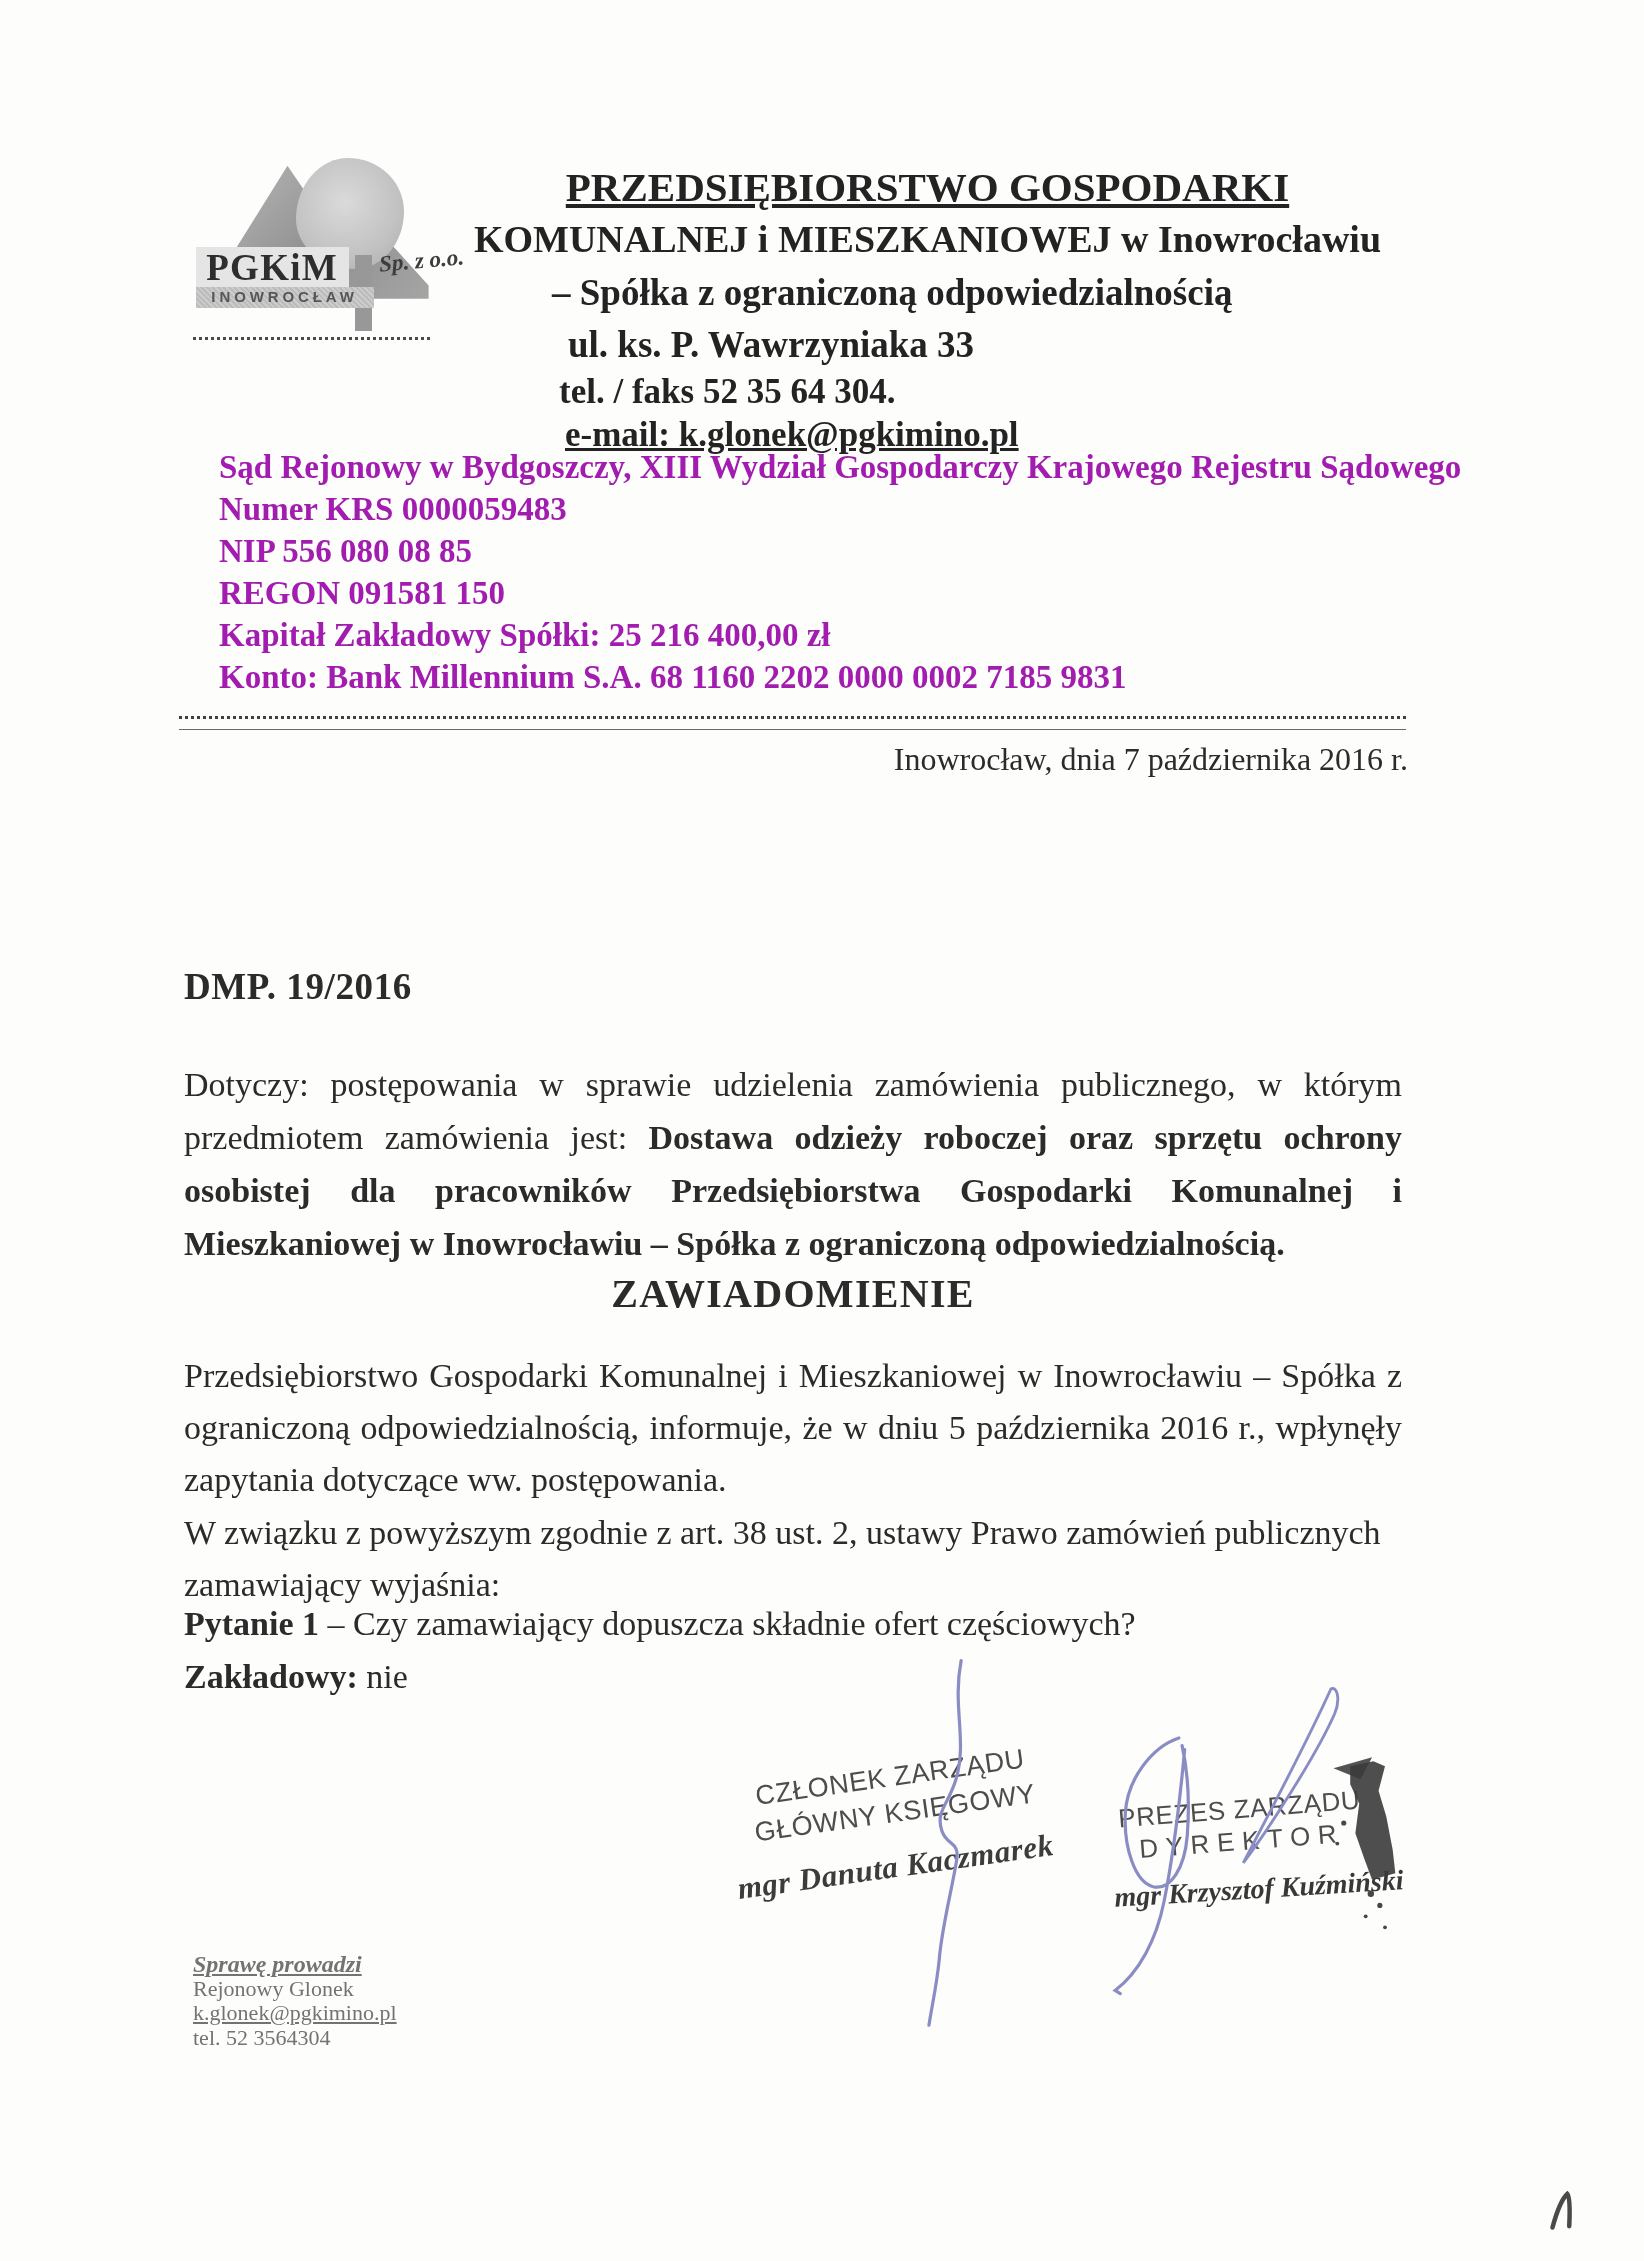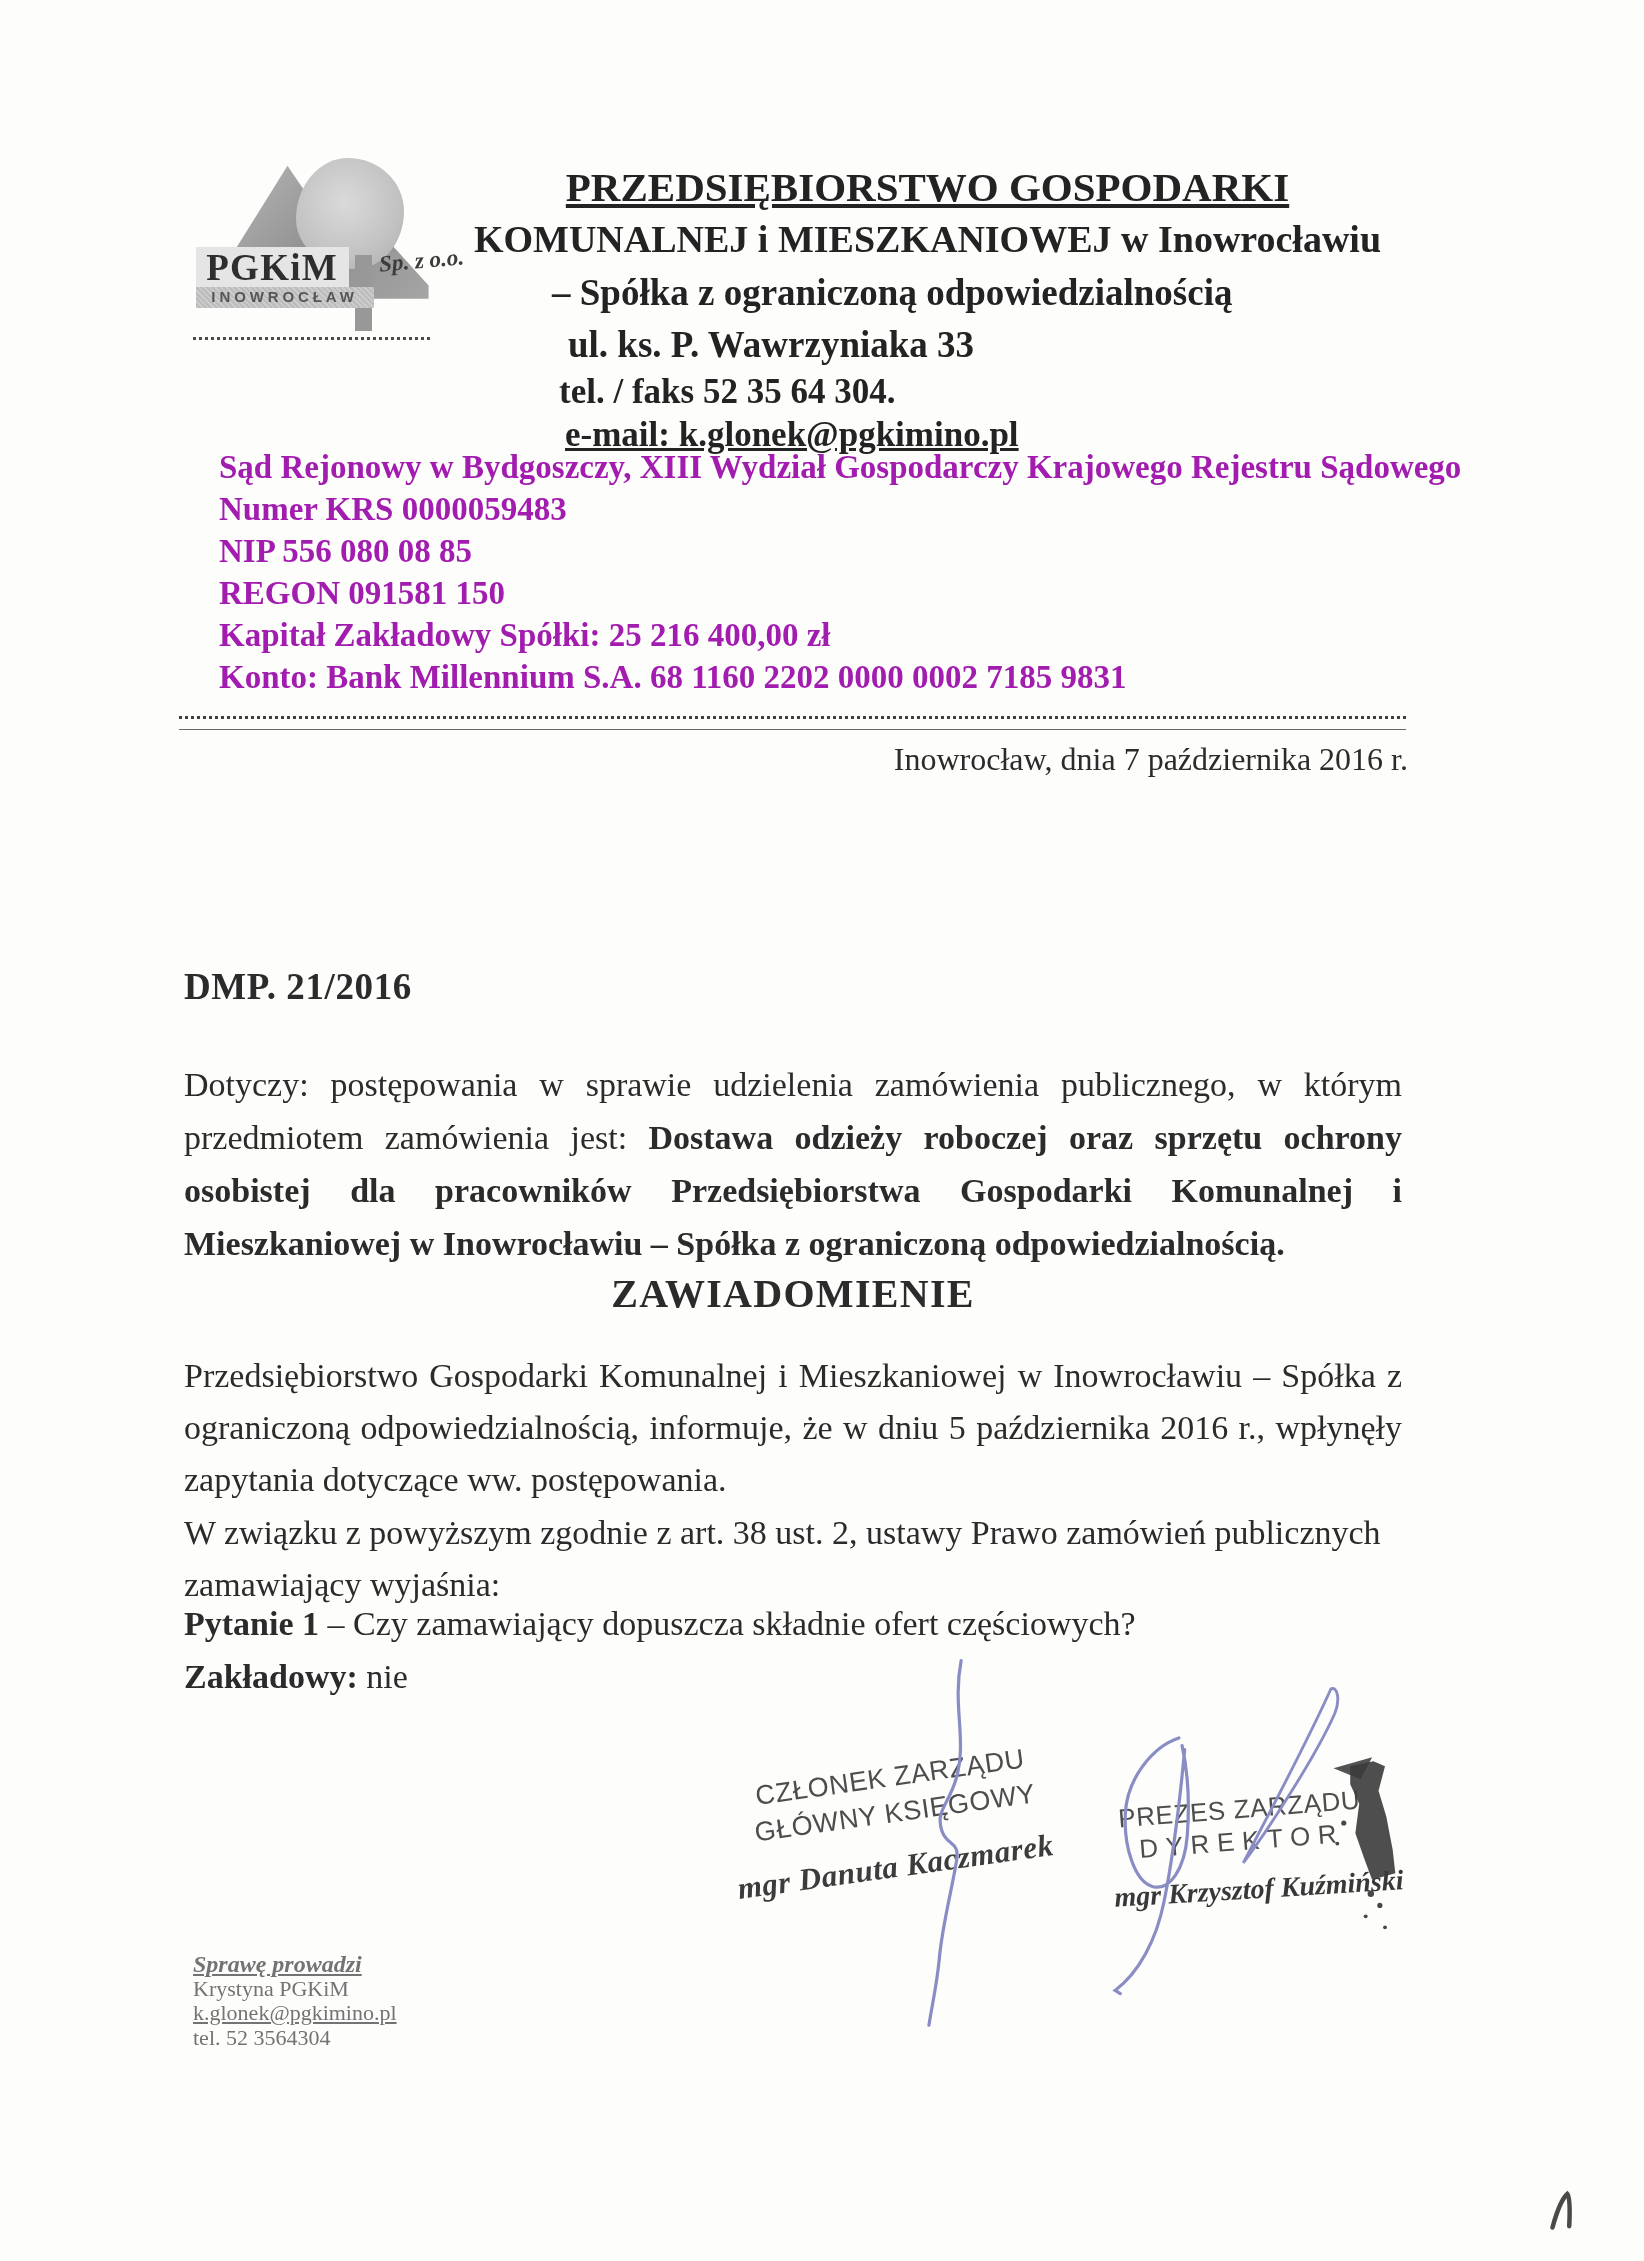--- a/index.html
+++ b/index.html
@@ -115,21 +115,21 @@
     <div>REGON 091581 150</div>
     <div>Kapitał Zakładowy Spółki: 25 216 400,00 zł</div>
     <div>Konto: Bank Millennium S.A. 68 1160 2202 0000 0002 7185 9831</div>
   </div>
 
   <div class="abs rule-dotted"></div>
   <div class="abs rule-solid"></div>
 
   <div class="abs dateline">Inowrocław, dnia 7 października 2016 r.</div>
 
-  <div class="abs ref">DMP. 21/2016</div>
+  <div class="abs ref">DMP. 19/2016</div>
 
   <div class="abs subject">
     <span>Dotyczy: postępowania w sprawie udzielenia zamówienia publicznego, w którym przedmiotem zamówienia jest: </span><span class="b">Dostawa odzieży roboczej oraz sprzętu ochrony osobistej dla pracowników Przedsiębiorstwa Gospodarki Komunalnej i Mieszkaniowej w Inowrocławiu – Spółka z ograniczoną odpowiedzialnością.</span>
   </div>
 
   <div class="abs title">ZAWIADOMIENIE</div>
 
   <div class="abs body1">Przedsiębiorstwo Gospodarki Komunalnej i Mieszkaniowej w Inowrocławiu – Spółka z ograniczoną odpowiedzialnością, informuje, że w dniu 5 października 2016 r., wpłynęły zapytania dotyczące ww. postępowania.</div>
   <div class="abs body2">W związku z powyższym zgodnie z art. 38 ust. 2, ustawy Prawo zamówień publicznych zamawiający wyjaśnia:</div>
 
@@ -183,19 +183,19 @@
       <circle cx="2086" cy="2830" r="4"></circle>
         <circle cx="2076" cy="2862" r="3"></circle>
     </g>
 
     <path d="M 2410 3458 C 2416 3436, 2424 3414, 2433 3406
              C 2438 3412, 2437 3436, 2436 3456" fill="none" stroke="#4a4a4a" stroke-width="7" stroke-linecap="round"></path>
   </svg>
 
   <div class="abs footer">
     <div class="f-head">Sprawę prowadzi</div>
-    <div>Krystyna PGKiM</div>
+    <div>Rejonowy Glonek</div>
     <div class="f-email">k.glonek@pgkimino.pl</div>
     <div>tel. 52 3564304</div>
   </div>
 
 </div>
 
 
 </body></html>

